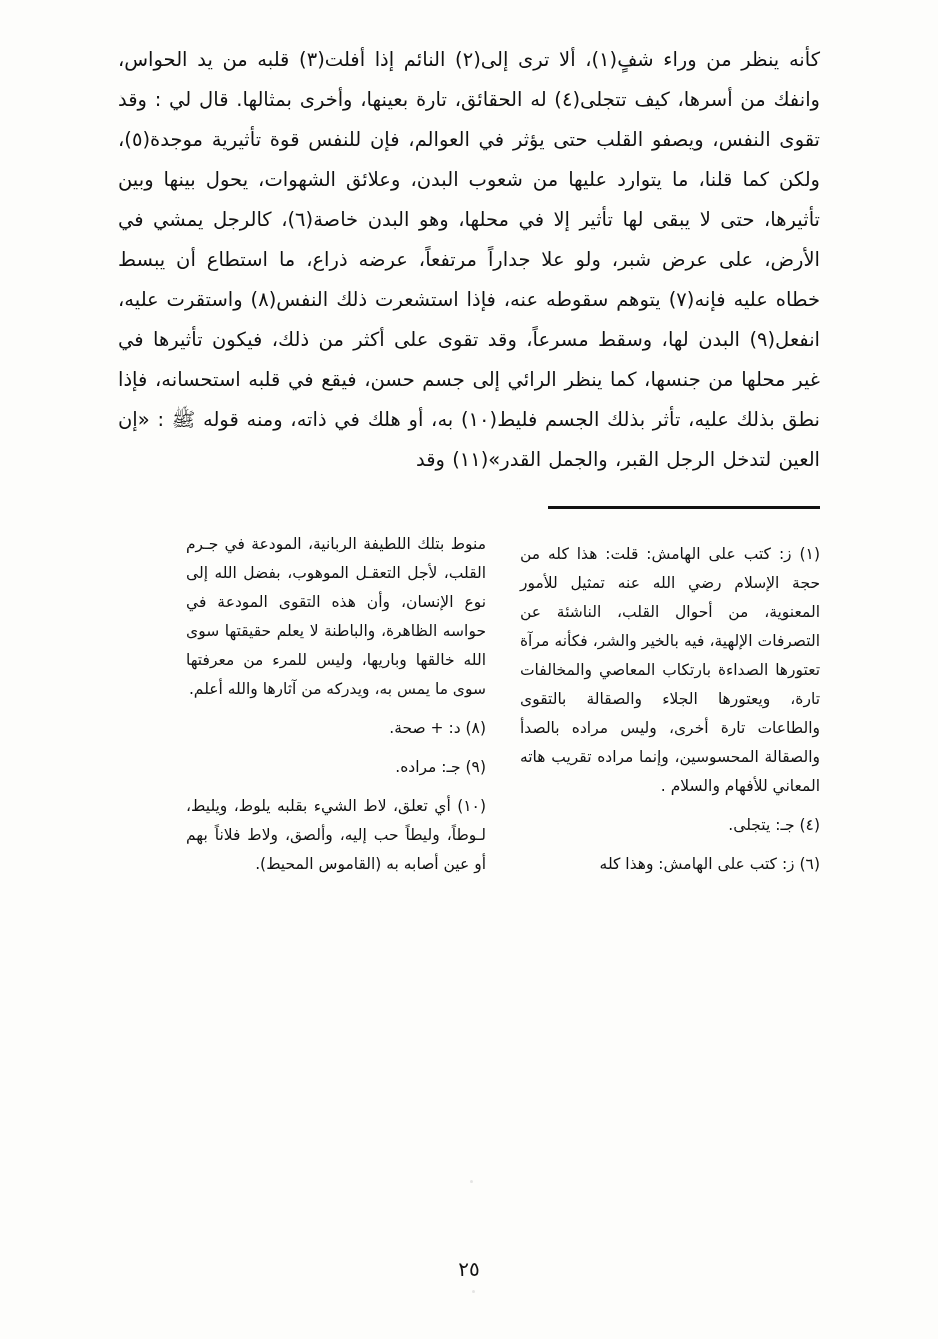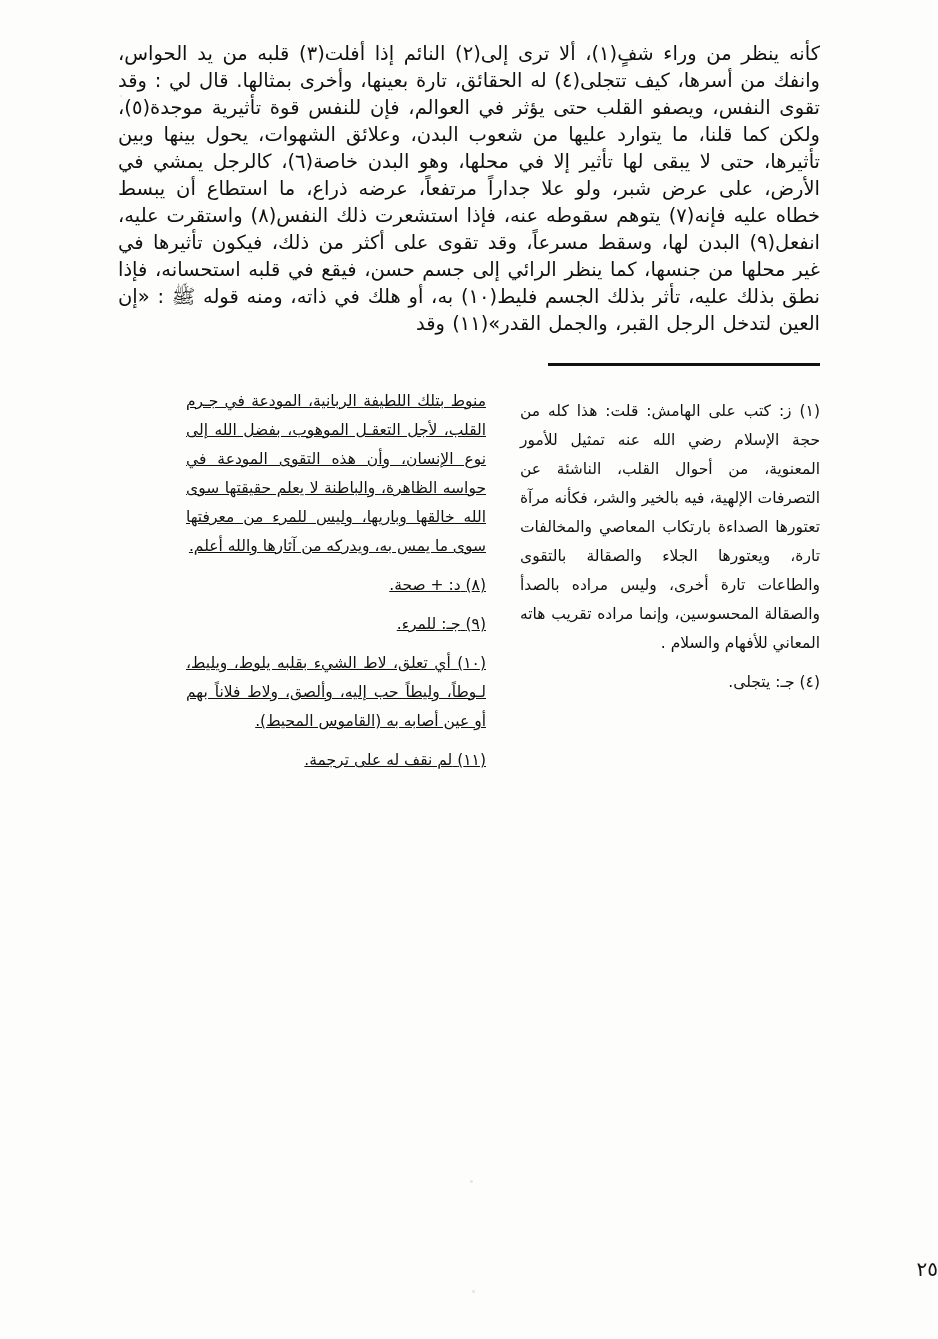--- a/index.html
+++ b/index.html
@@ -27,21 +27,21 @@
     left: 118px;
     bottom: 40px;
   }
 
   
   .body-text {
     direction: rtl;
     text-align: justify;
     text-justify: inter-word;
     font-size: 19.5px;
-    line-height: 27px;
+    line-height: 40px;
     letter-spacing: 0px;
     word-spacing: 1px;
   }
   .body-text p {
     margin: 0;
   }
 
   
   .fn-rule-wrap {
     margin-top: 26px;
@@ -63,21 +63,21 @@
     direction: rtl;
     gap: 34px;
     font-size: 15.5px;
     line-height: 29px;
   }
   .fn-col {
     width: 300px;
     direction: rtl;
   }
   .fn-col.right { text-align: justify; }
-  .fn-col.left  { text-align: justify; text-decoration: underline; }
+  .fn-col.left  { text-align: justify; }
 
   .fn-item {
     margin: 10px 0 1px 0;
     text-align: justify;
     text-justify: inter-word;
   }
   .fn-item.block {
     text-align: justify;
   }
   .fn-para {
@@ -86,20 +86,21 @@
     text-justify: inter-word;
   }
   .fn-num { white-space: nowrap; }
 
   
   .page-number {
     position: absolute;
     bottom: 58px;
     left: 0;
     right: 0;
+    text-align: center;
     font-size: 20px;
     letter-spacing: 1px;
   }
 
   
   .speck {
     position: absolute;
     background: #cfcfcf;
     border-radius: 50%;
     opacity: .55;
@@ -128,39 +129,39 @@
 
       <div class="fn-col right">
         <p class="fn-item block">
           <span class="fn-num">(١)</span>
           <span>ز: كتب على الهامش: قلت: هذا كله من حجة الإسلام رضي الله عنه تمثيل للأمور المعنوية، من أحوال القلب، الناشئة عن التصرفات الإلهية، فيه بالخير والشر، فكأنه مرآة تعتورها الصداءة بارتكاب المعاصي والمخالفات تارة، ويعتورها الجلاء والصقالة بالتقوى والطاعات تارة أخرى، وليس مراده بالصدأ والصقالة المحسوسين، وإنما مراده تقريب هاته المعاني للأفهام والسلام .</span>
         </p>
         <p class="fn-item">
           <span class="fn-num">(٤)</span>
           <span>جـ: يتجلى.</span>
         </p>
+        <p class="fn-item">
+          <span class="fn-num">(٦)</span>
+          <span>ز: كتب على الهامش: وهذا كله</span>
+        </p>
       </div>
 
       <div class="fn-col left">
         <p class="fn-para">منوط بتلك اللطيفة الربانية، المودعة في جـرم القلب، لأجل التعقـل الموهوب، بفضل الله إلى نوع الإنسان، وأن هذه التقوى المودعة في حواسه الظاهرة، والباطنة لا يعلم حقيقتها سوى الله خالقها وباريها، وليس للمرء من معرفتها سوى ما يمس به، ويدركه من آثارها والله أعلم.</p>
         <p class="fn-item">
           <span class="fn-num">(٨)</span>
           <span>د: + صحة.</span>
         </p>
         <p class="fn-item">
           <span class="fn-num">(٩)</span>
-          <span>جـ: للمرء.</span>
+          <span>جـ: مراده.</span>
         </p>
         <p class="fn-item block">
           <span class="fn-num">(١٠)</span>
           <span>أي تعلق، لاط الشيء بقلبه يلوط، ويليط، لـوطاً، وليطاً حب إليه، وألصق، ولاط فلاناً بهم أو عين أصابه به (القاموس المحيط).</span>
-        </p>
-        <p class="fn-item">
-          <span class="fn-num">(١١)</span>
-          <span>لم نقف له على ترجمة.</span>
         </p>
       </div>
 
     </div>
   </div>
 
   <div class="page-number">٢٥</div>
 </div>
 
 </body></html>

